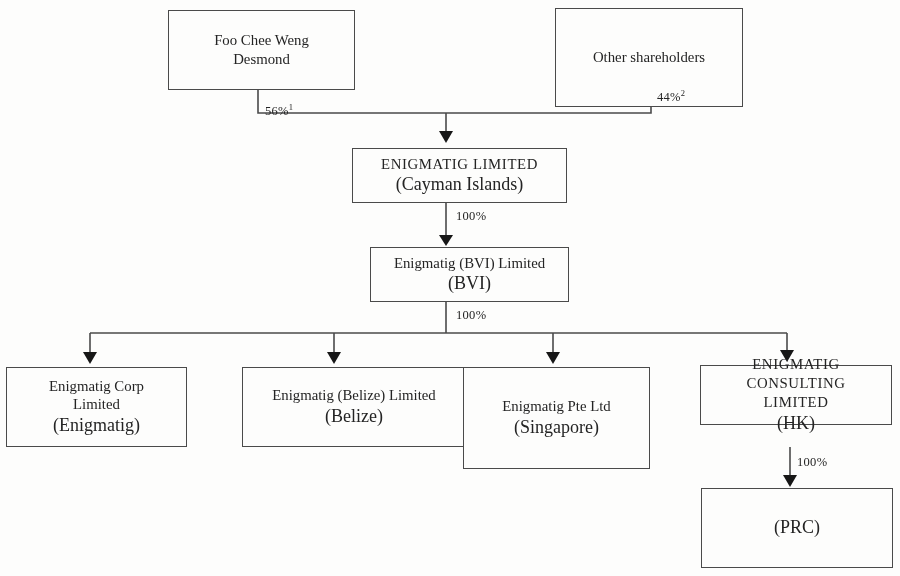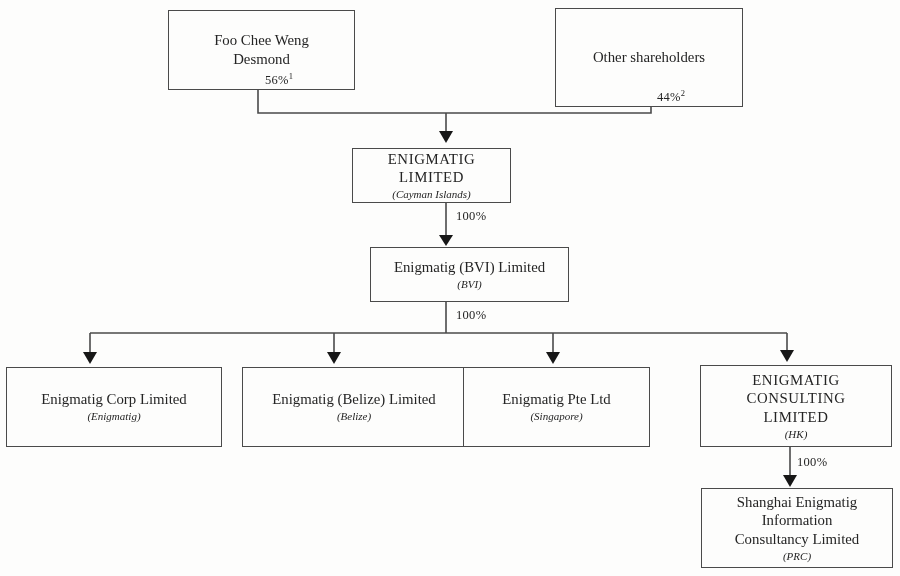--- a/index.html
+++ b/index.html
@@ -42,22 +42,21 @@
     justify-content: center;
     align-items: center;
     text-align: center;
     padding: 2px 22px;
   }
   .node .title {
     font-size: 14.8px;
     line-height: 1.28;
   }
   .node .jurisdiction {
-    font-style: italic;
-    font-size: 11px;
+    font-size: 18px;
     line-height: 1.28;
     text-align: right;
   }
   .node.caps .title {
     letter-spacing: 0.6px;
   }
   .node.narrow {
     padding: 2px 16px;
   }
   .pct {
@@ -102,58 +101,57 @@
   </svg>
 
   <div class="node" style="left:168px; top:10px; width:187px; height:80px;">
     <div class="title">Foo Chee Weng Desmond</div>
   </div>
 
   <div class="node" style="left:555px; top:8px; width:188px; height:99px;">
     <div class="title">Other shareholders</div>
   </div>
 
-  <div class="pct" style="left:265px; top:73px;text-align:center;"><span>56%</span><sup>1</sup></div>
+  <div class="pct" style="left:265px; top:104px;text-align:center;"><span>56%</span><sup>1</sup></div>
 
   <div class="pct" style="left:657px; top:90px;text-align:center;"><span>44%</span><sup>2</sup></div>
 
   <div class="pct" style="left:456px; top:209px;"><span>100%</span></div>
 
   <div class="pct" style="left:456px; top:308px;"><span>100%</span></div>
 
   <div class="pct" style="left:797px; top:455px;"><span>100%</span></div>
 
-  <div class="node caps" style="left:352px; top:148px; width:159px; height:55px;">
+  <div class="node caps" style="left:352px; top:148px; width:215px; height:55px;">
     <div class="title">ENIGMATIG LIMITED</div>
     <div class="jurisdiction">(Cayman Islands)</div>
   </div>
 
   <div class="node" style="left:352px; top:247px; width:199px; height:55px;margin-left:18px;">
     <div class="title">Enigmatig (BVI) Limited</div>
     <div class="jurisdiction">(BVI)</div>
   </div>
 
-  <div class="node" style="left:6px; top:367px; width:216px; height:80px;">
+  <div class="node" style="left:6px; top:367px; width:181px; height:80px;">
     <div class="title">Enigmatig Corp Limited</div>
     <div class="jurisdiction">(Enigmatig)</div>
   </div>
 
   <div class="node" style="left:242px; top:367px; width:224px; height:80px;">
     <div class="title">Enigmatig (Belize) Limited</div>
     <div class="jurisdiction">(Belize)</div>
   </div>
 
-  <div class="node" style="left:463px; top:367px; width:187px; height:80px;">
+  <div class="node" style="left:463px; top:367px; width:187px; height:102px;">
     <div class="title">Enigmatig Pte Ltd</div>
     <div class="jurisdiction">(Singapore)</div>
   </div>
 
-  <div class="node caps narrow" style="left:700px; top:365px; width:192px; height:82px;">
+  <div class="node caps narrow" style="left:700px; top:365px; width:192px; height:60px;">
     <div class="title">ENIGMATIG CONSULTING LIMITED</div>
     <div class="jurisdiction">(HK)</div>
   </div>
 
   <div class="node" style="left:701px; top:488px; width:192px; height:80px;">
-    <div class="title">Shanghai Enigmatig Information Consultancy Limited</div>
     <div class="jurisdiction">(PRC)</div>
   </div>
 
 </div>
 
 </body></html>

